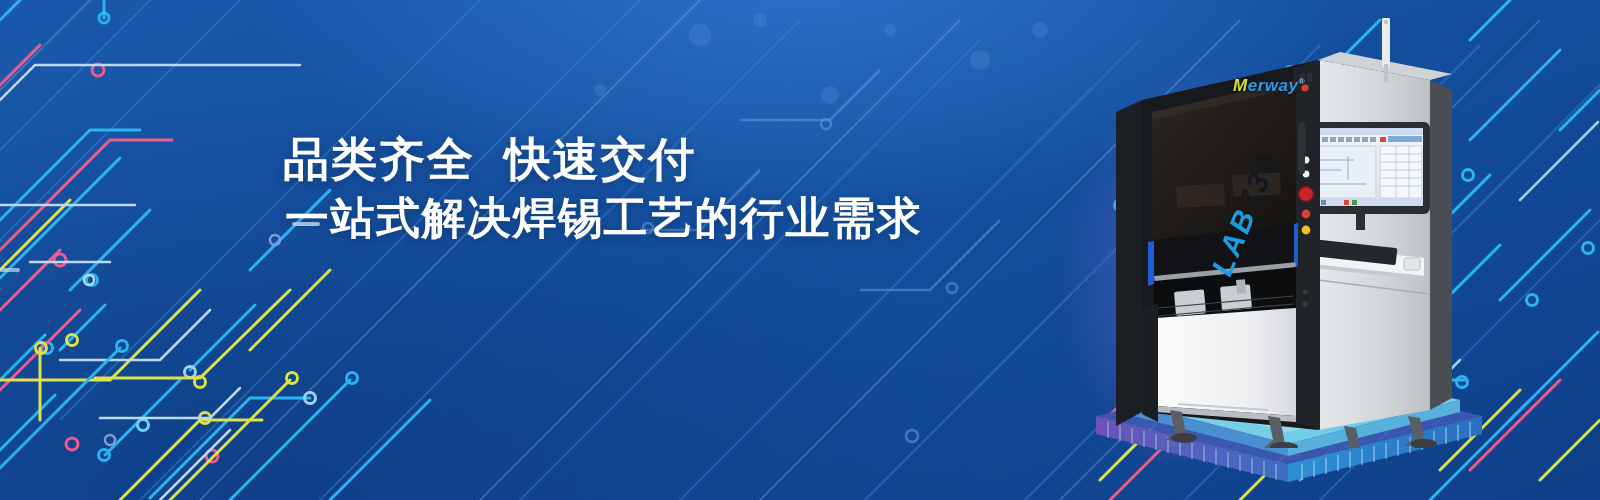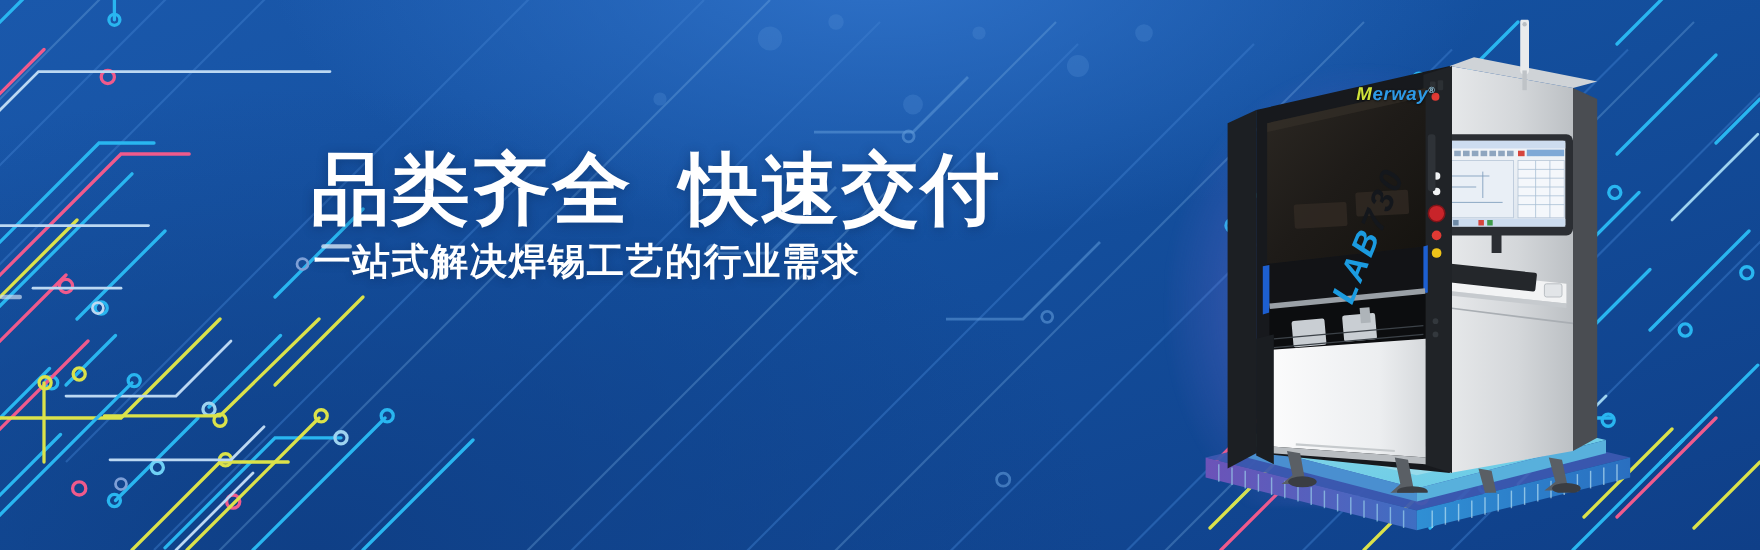--- a/index.html
+++ b/index.html
@@ -24,30 +24,30 @@
   .bg-circuits{position:absolute;inset:0;}
   .bg-circuits svg{display:block;width:100%;height:100%;}
 
   
   .copy{
     position:absolute;left:283px;top:136px;
     z-index:40;
   }
   .headline{
     margin:0;
-    font-size:71px;line-height:1.04;
+    font-size:46px;line-height:1.04;
     font-weight:bold;
     color:#ffffff;
     letter-spacing:2px;
     white-space:pre;
     text-shadow:0 2px 10px rgba(3,25,60,.35);
   }
   .subline{
     margin:10px 0 0 2px;
-    font-size:34px;line-height:1.1;
+    font-size:44px;line-height:1.1;
     font-weight:bold;
     color:#ffffff;
     letter-spacing:1.5px;
     white-space:pre;
     text-shadow:0 2px 8px rgba(3,25,60,.3);
   }
 
   
   .stage{
     position:absolute;left:1020px;top:0;

